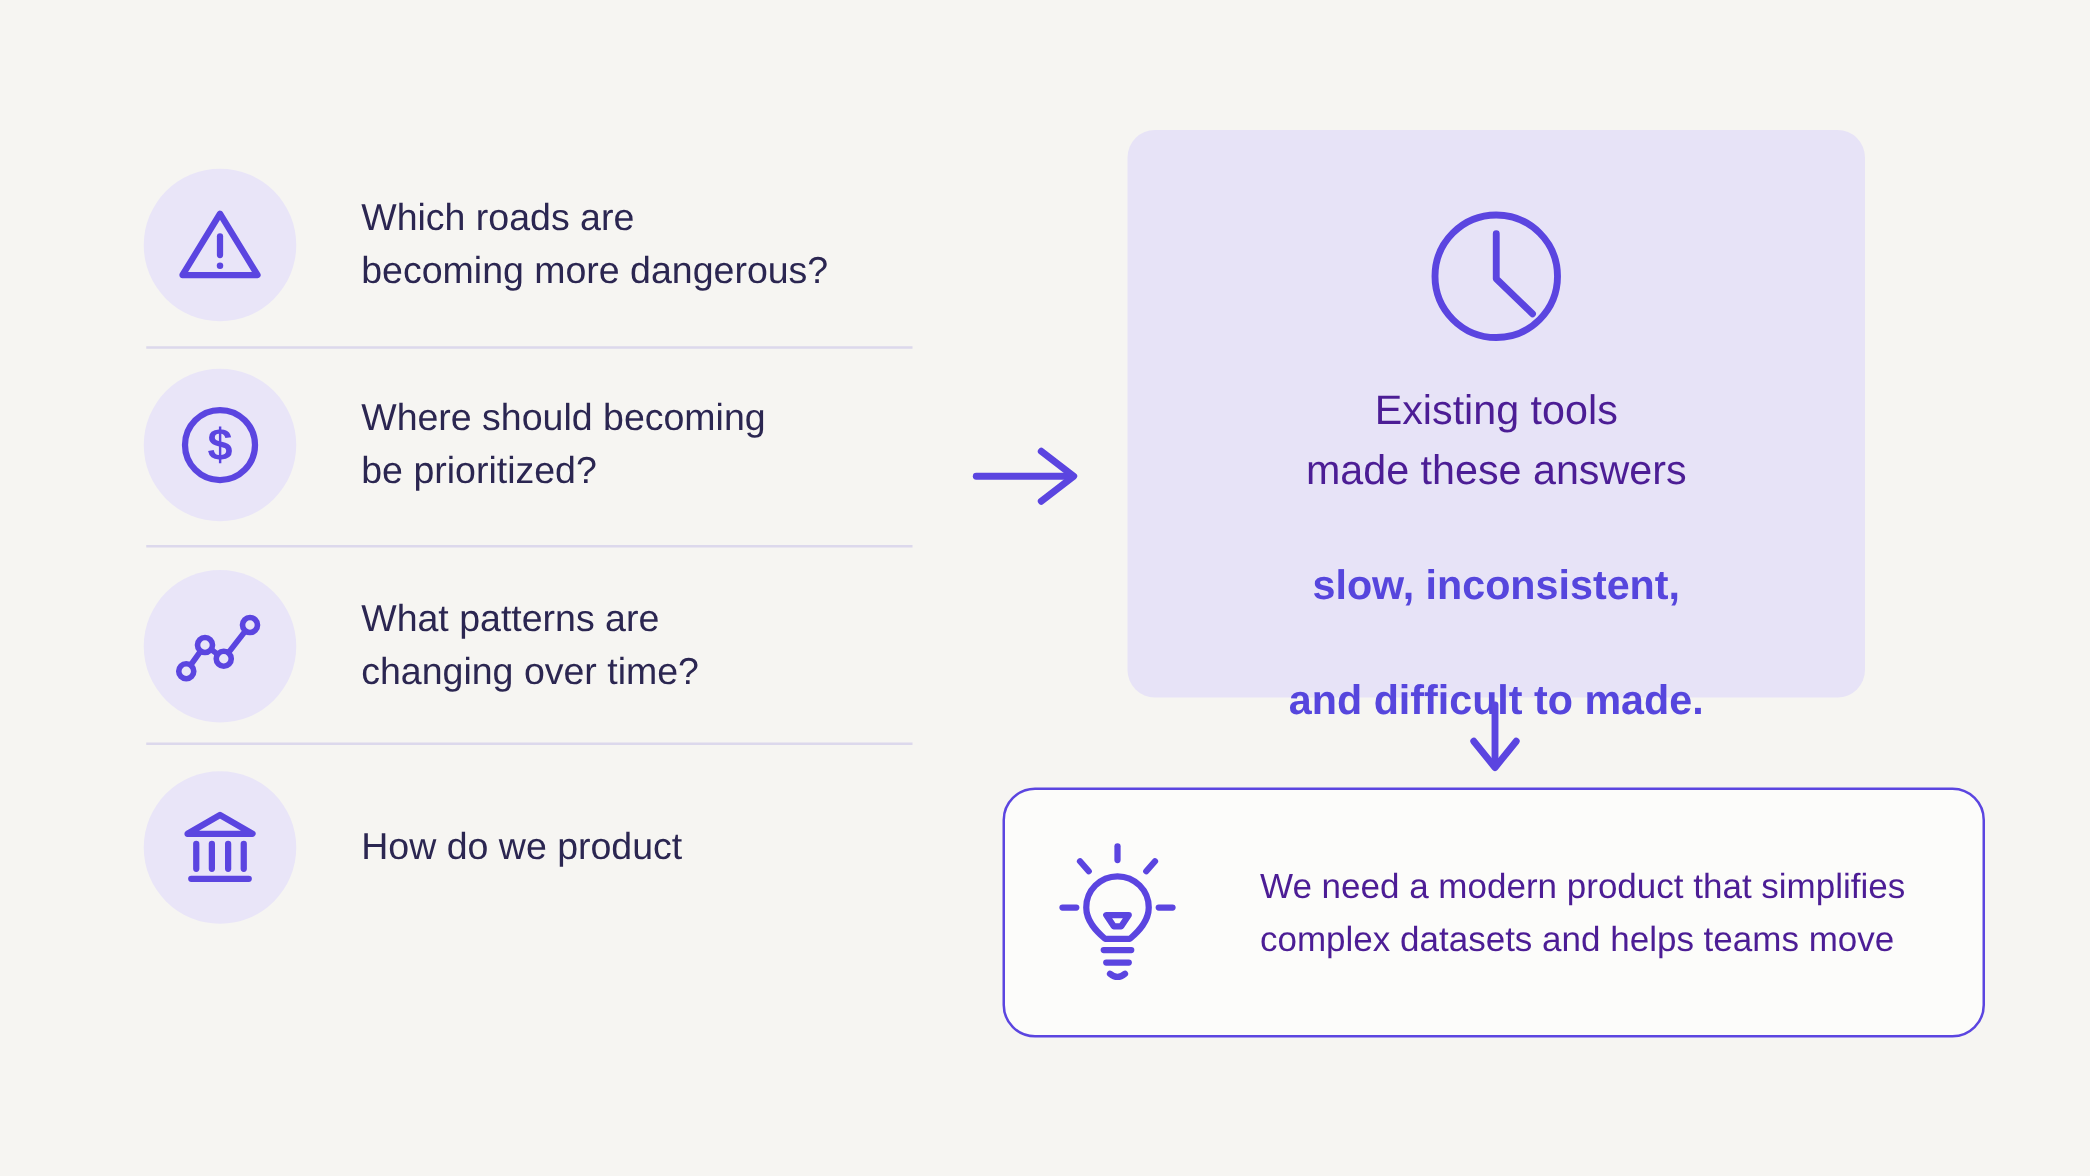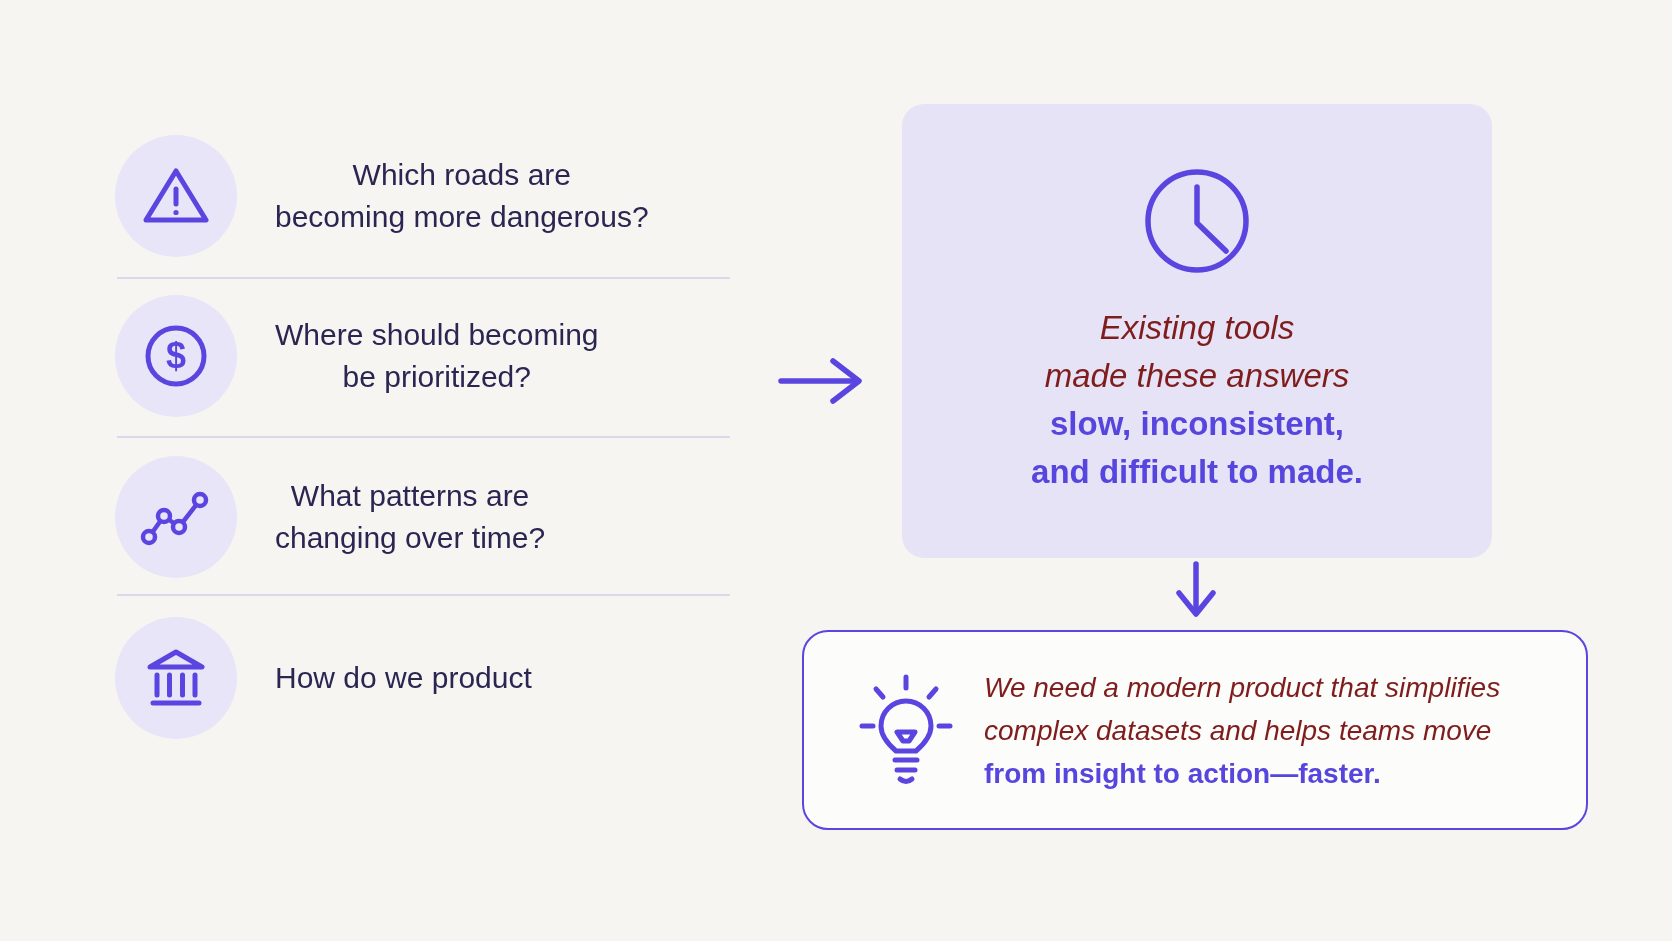--- a/index.html
+++ b/index.html
@@ -8,21 +8,21 @@
     font-family:"Liberation Sans","DejaVu Sans",sans-serif;
     background:#f6f5f2;
     overflow:hidden;
     position:relative;
   }
   .stage { position:absolute; inset:0; }
 
   
   .q-row {
     position:absolute; left:115px; width:640px; height:122px;
-    display:flex; align-items:center; gap:38px;text-align:center;
+    display:flex; align-items:center; gap:52px;
   }
   .q-circle {
     width:122px; height:122px; border-radius:50%;
     background:#e9e5f8; flex:none;
     display:flex; align-items:center; justify-content:center;
   }
   .q-text {
     font-size:30px; line-height:42px; font-weight:500; color:#2b2651;
     white-space:nowrap;
   }
@@ -39,28 +39,28 @@
     position:absolute; left:902px; top:104px; width:590px; height:454px;
     background:#e7e3f7; border-radius:22px;
   }
   .problem-clock {
     position:absolute; top:62px; left:50%; transform:translateX(-50%);
   }
   .problem-text {
     position:absolute; top:200px; left:0; right:0;
     text-align:center; font-size:33px; line-height:48px;
   }
-  .t-navy { color:#7f1d1d; font-weight:500;font-style:italic; }
-  .t-em   { color:#5646dd; font-weight:700; }
+  .t-navy { color:#4c1d95; font-weight:500; }
+  .t-em   { color:#5646dd; font-weight:700;margin-top:44px; }
 
   
   .solution-card {
     position:absolute; left:802px; top:630px; width:786px; height:200px;
     background:#fcfcfa; border:2px solid #5b45e0; border-radius:26px;
-    display:flex; align-items:center; padding-left:52px; gap:28px;
+    display:flex; align-items:center; padding-left:40px; gap:64px;
   }
   .solution-icon { flex:none; }
   .solution-text { font-size:28px; line-height:43px; white-space:nowrap; }
 
   svg { display:block; }
 </style>
 </head>
 <body>
 
 <div class="stage">
@@ -159,17 +159,16 @@
       <line x1="94" y1="55" x2="83" y2="55"></line>
       <path d="M40 80 C33 74 25 66 25 55 A25 25 0 1 1 75 55 C75 66 67 74 60 80 Z"></path>
       <path d="M41 61 L59 61 L53 70 L47 70 Z"></path>
       <line x1="39" y1="89" x2="61" y2="89"></line>
       <line x1="41" y1="99" x2="59" y2="99"></line>
       <path d="M44 108 Q50 113 56 108"></path>
     </svg>
     <div class="solution-text">
       <div class="t-navy">We need a modern product that simplifies</div>
       <div class="t-navy">complex datasets and helps teams move</div>
-      <div class="t-em">from insight to action—faster.</div>
     </div>
   </div>
 
 </div>
 
 </body></html>

